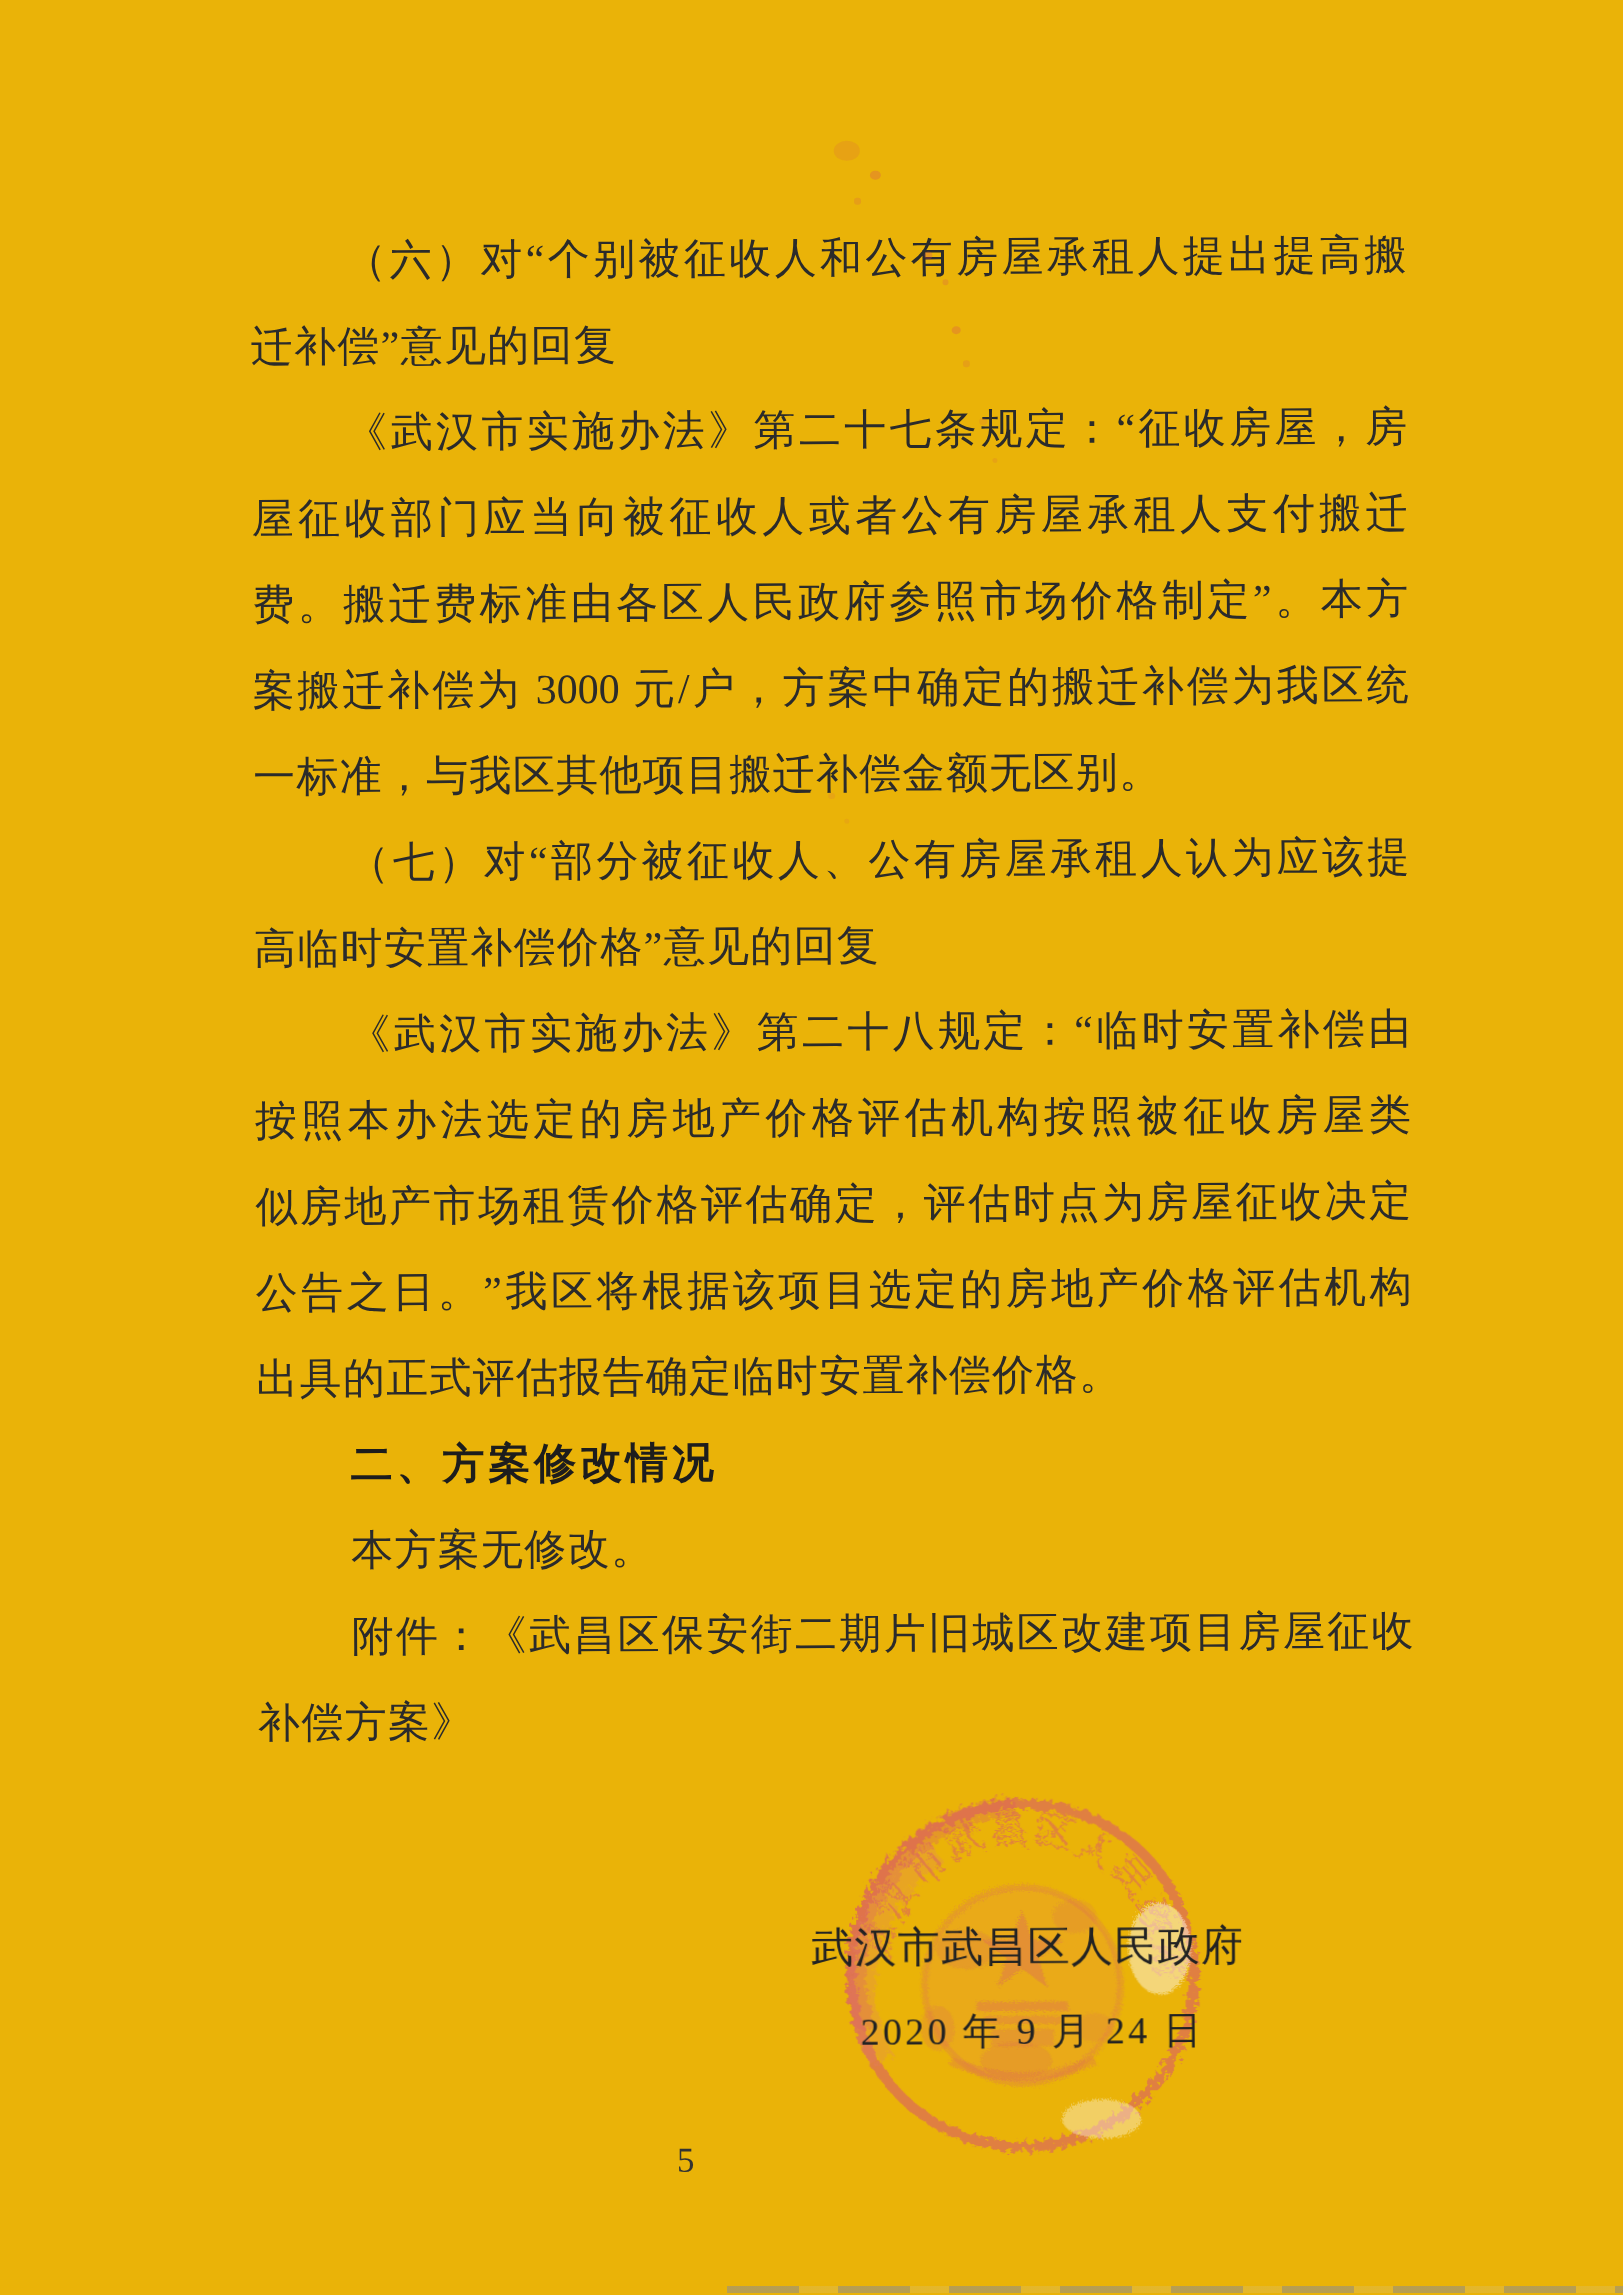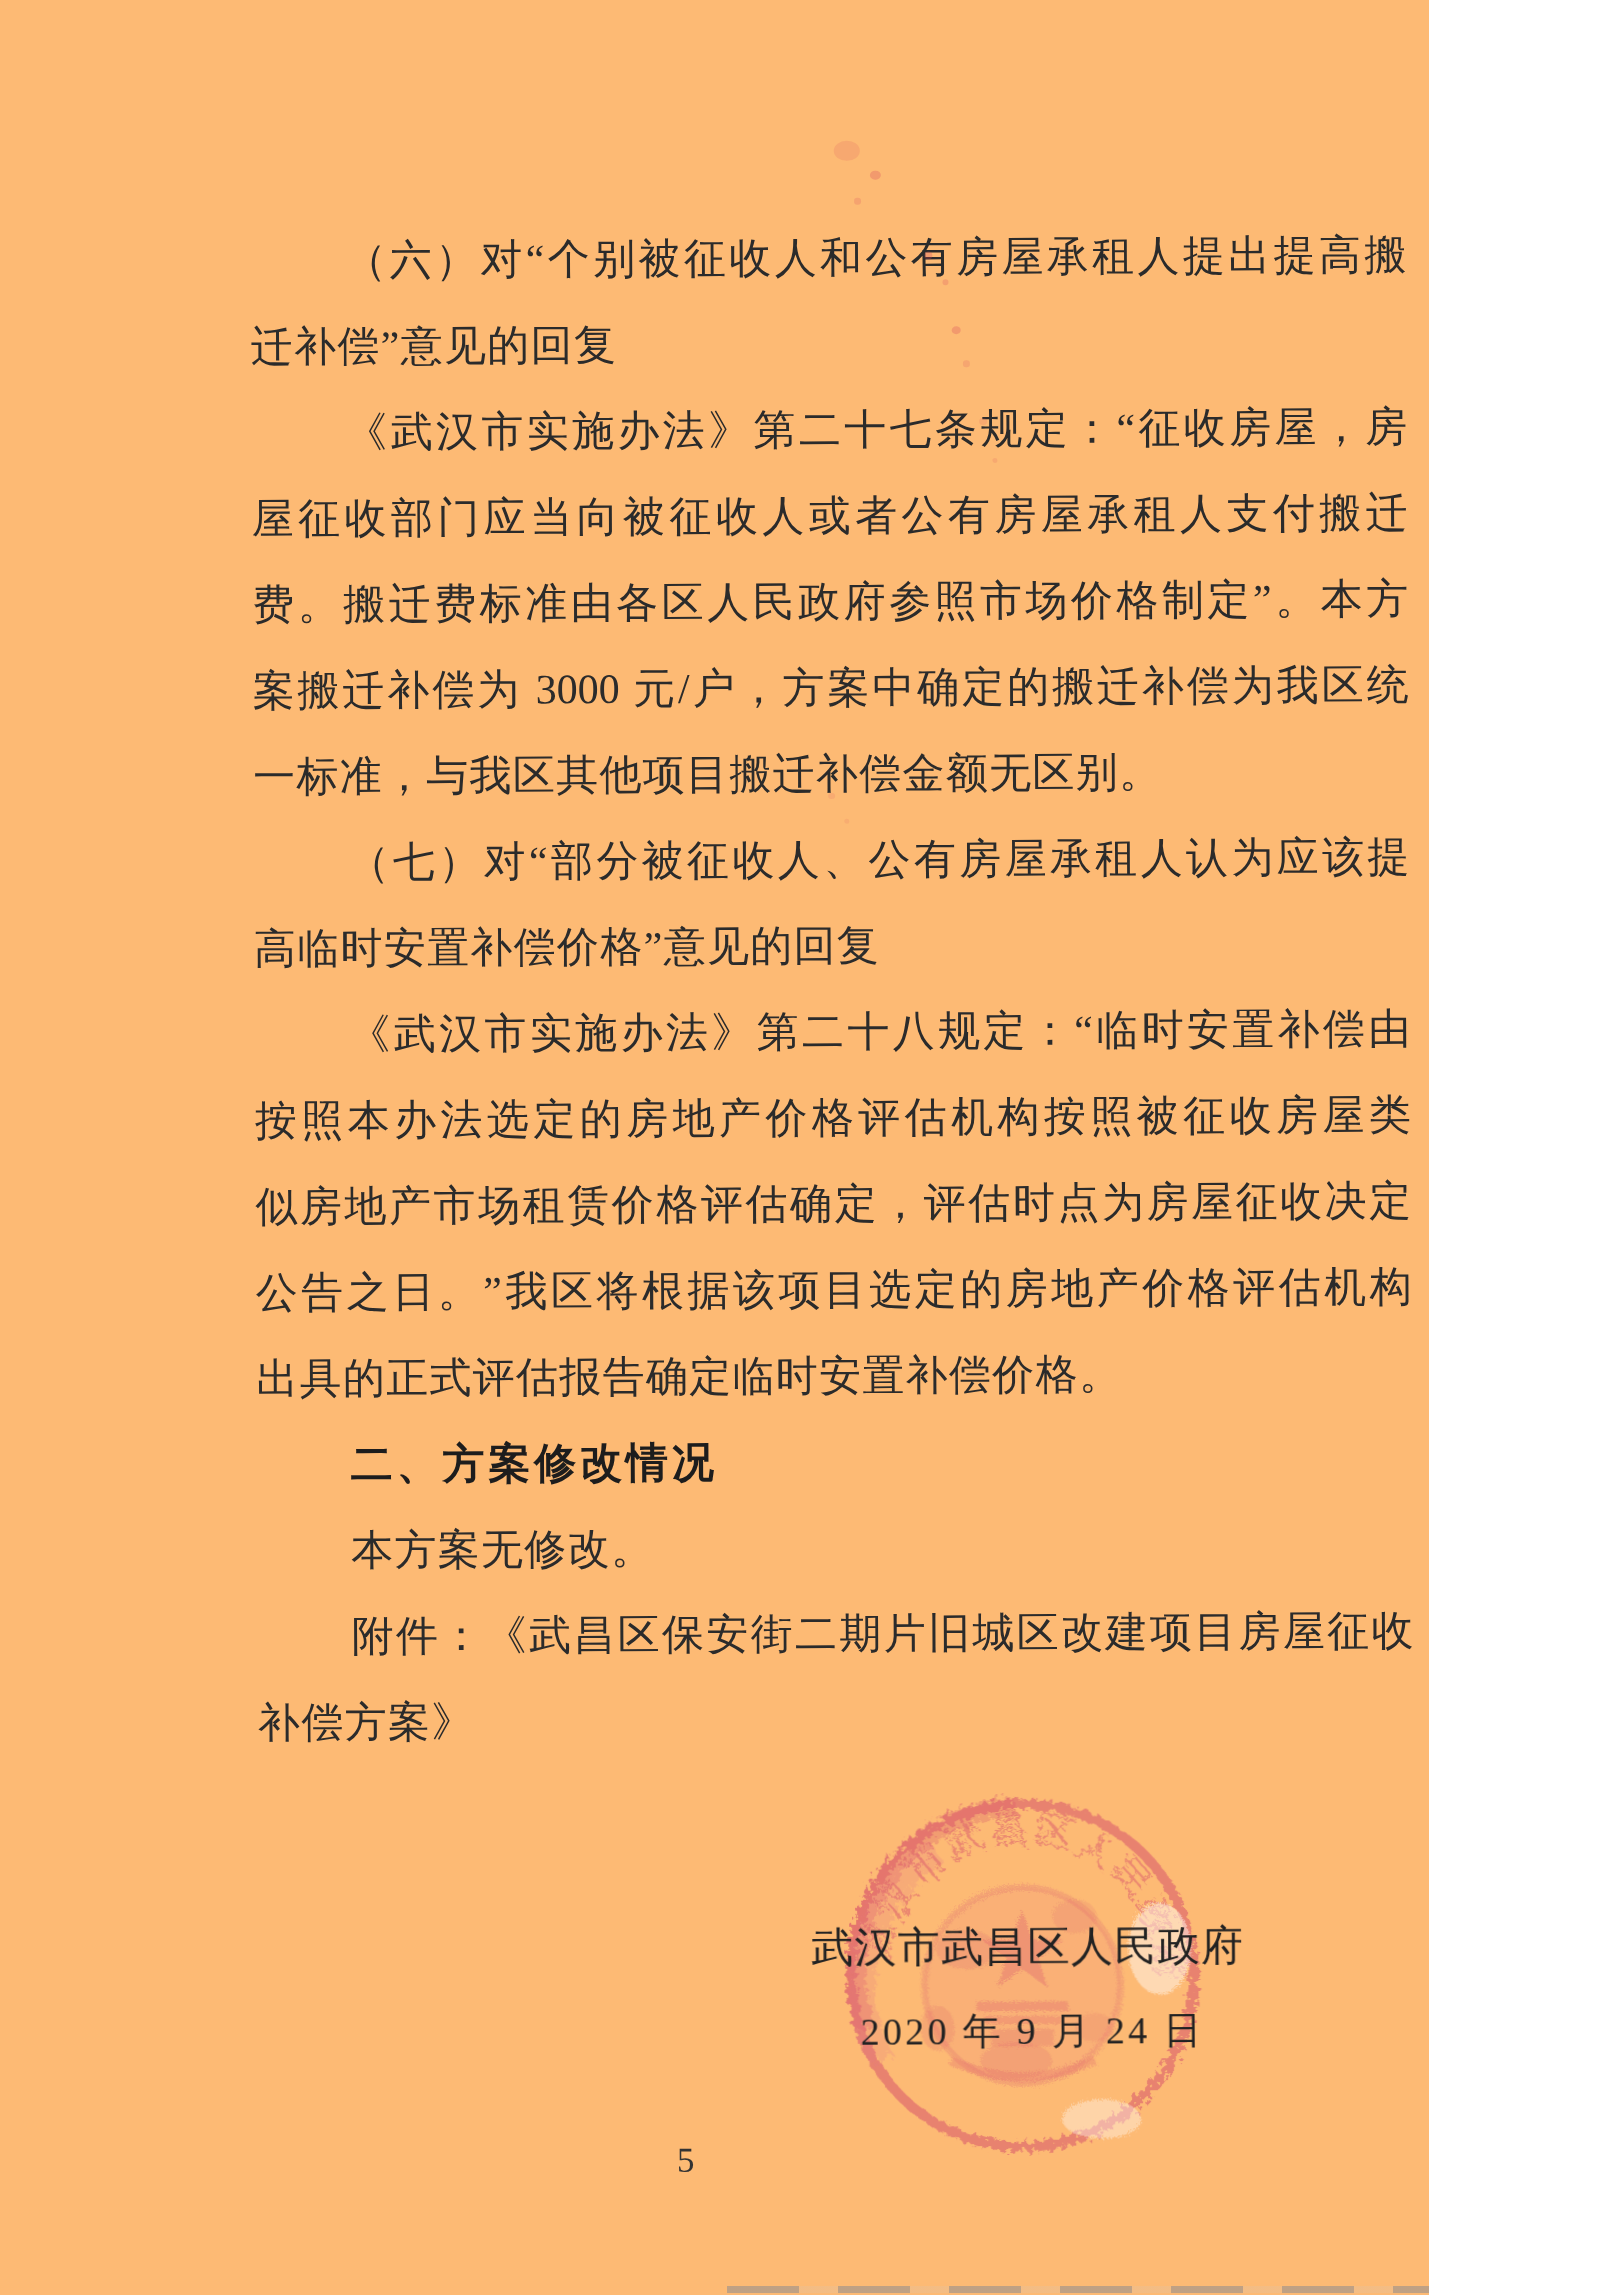--- a/index.html
+++ b/index.html
@@ -1,19 +1,19 @@
 <!DOCTYPE html>
 <html lang="zh" style="font-size:10.5px"><head>
 <meta charset="utf-8">
 <style>
   html,body{margin:0;padding:0;background:#ffffff;}
   .page{
     position:relative;
-    width:1429px;height:2295px;
-    background:#fdba74;
+    width:1623px;height:2295px;
+    background:#eab308;
     overflow:hidden;
     font-family:"Liberation Serif","DejaVu Serif",serif;
     color:#262626;
   }
   .content{
     position:absolute;left:0;top:0;width:1623px;height:2295px;
     transform:rotate(-0.3deg);
   }
   .text-block{
     position:absolute;left:255px;top:215px;width:1156px;

